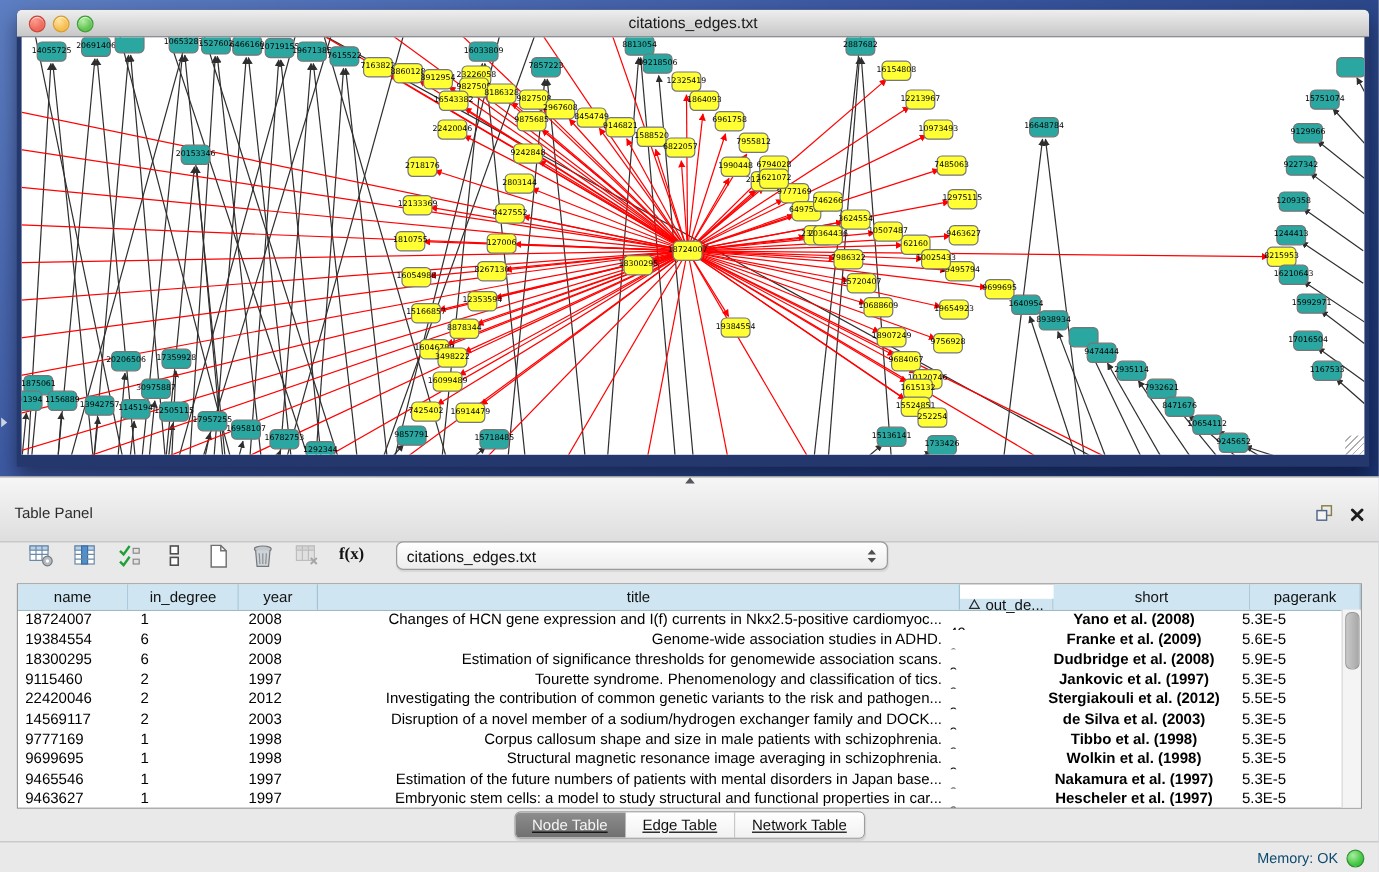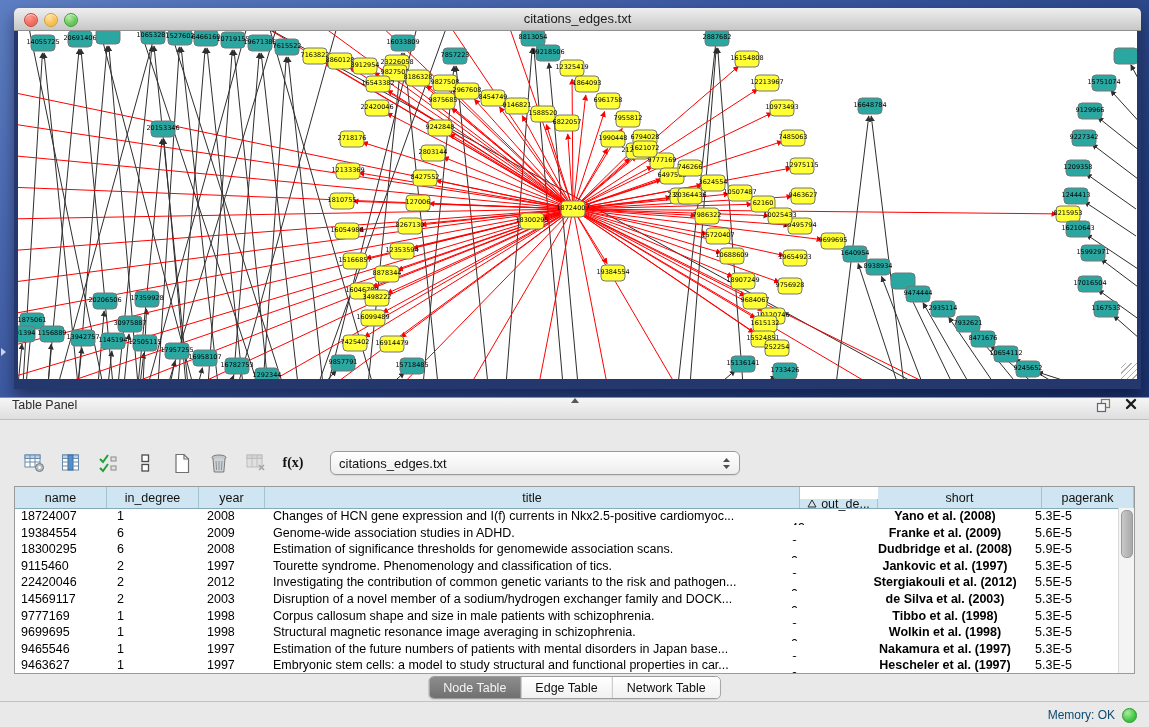--- a/index.html
+++ b/index.html
@@ -24,21 +24,21 @@
     background:repeating-linear-gradient(135deg,transparent 0 3px,#9a9a9a 3px 4px);opacity:.8;}
   .edge-arrow{position:absolute;left:1px;top:348px;width:0;height:0;
     border-top:4px solid transparent;border-bottom:4px solid transparent;border-left:5px solid #cdd4e4;}
 
   
   .table-panel{position:absolute;left:0;top:397px;width:1149px;height:330px;
     background:#e9e9e9;border-top:1px solid #8f8f8f;}
   .split-handle{position:absolute;top:0;left:50%;width:0;height:0;margin-left:-4px;
     border-left:4px solid transparent;border-right:4px solid transparent;border-bottom:5px solid #55575c;}
   .panel-header{height:21px;background:linear-gradient(#f6f6f6,#dedede);
-    border-bottom:1px solid #c0c0c0;display:flex;align-items:flex-start;padding:0 12px;gap:14px;}
+    border-bottom:1px solid #c0c0c0;display:flex;align-items:flex-end;padding:16px 12px;gap:14px;}
   .panel-title{font-size:12.5px;color:#2c2c2c;}
   .sp{flex:1;}
   .hicon{display:flex;align-items:center;cursor:default;}
 
   .toolbar{position:absolute;top:50px;left:22px;height:30px;display:flex;align-items:center;gap:13px;}
   .tbtn{width:24px;height:24px;display:flex;align-items:center;justify-content:center;}
   .fx{font-family:"Liberation Serif",serif;font-weight:bold;font-size:14px;color:#111;}
   .combo{margin-left:12px;width:392px;height:22px;border:1px solid #9a9a9a;border-radius:6px;
     background:linear-gradient(#ffffff,#ededed);display:flex;align-items:center;padding:0 8px;
     box-shadow:0 1px 1px rgba(0,0,0,.08);}
@@ -49,34 +49,34 @@
     background:#fff;border:1px solid #9b9b9b;box-sizing:border-box;}
   .thead{display:flex;height:21px;border-bottom:1px solid #86aabc;}
   .thead .cell{background:#cfe6f2;border-right:1px solid #a3c4d4;font-size:12.5px;color:#111;
     display:flex;align-items:center;justify-content:center;gap:4px;box-sizing:border-box;}
   .tbody{position:absolute;top:21px;left:0;right:15px;bottom:0;overflow:hidden;}
   .trow{display:flex;height:16.6px;line-height:16.6px;font-size:12.5px;color:#000;white-space:nowrap;}
   .trow .cell{overflow:hidden;text-overflow:clip;box-sizing:border-box;}
   .c0{width:92px;padding-left:6px;}
   .c1{width:92px;padding-left:10px;}
   .c2{width:66px;padding-left:8px;}
-  .c3{flex:1;padding-left:8px;}
+  .c3{flex:1;padding-left:8px;text-align:right;}
   .c4{width:78px;padding-left:6px;margin-top:12px;}
   .c5{width:164px;}
   .trow .c5{text-align:center;font-weight:bold;}
   .c6{width:92px;padding-left:8px;}
   .thead .c0,.thead .c1,.thead .c2,.thead .c3,.thead .c4,.thead .c6{padding-left:0;}
   .vscroll{position:absolute;top:21px;right:0;bottom:0;width:15px;background:#f4f4f4;border-left:1px solid #d9d9d9;}
   .thumb{position:absolute;top:2px;left:2px;width:10px;height:46px;border-radius:5px;
     background:linear-gradient(90deg,#c9c9c9,#a8a8a8);border:1px solid #9a9a9a;}
 
   
   .tabbar{position:absolute;top:278px;left:50%;transform:translateX(-50%);display:flex;height:21px;
     border:1px solid #9d9d9d;border-radius:5px;overflow:hidden;background:#fff;
-    box-shadow:0 1px 1px rgba(0,0,0,.1);}
+    box-shadow:0 1px 1px rgba(0,0,0,.1);text-decoration:underline;}
   .tab{padding:0 14px;font-size:12.5px;display:flex;align-items:center;color:#111;
     background:linear-gradient(#ffffff,#f1f1f1);border-right:1px solid #b9b9b9;}
   .tab:last-child{border-right:none;}
   .tab.active{background:linear-gradient(#8d8d8d,#707070);color:#f4f4f4;}
   .statusbar{position:absolute;left:0;right:0;bottom:0;height:27px;border-top:1px solid #c2c2c2;
     display:flex;align-items:center;justify-content:flex-end;gap:7px;padding-right:12px;
     font-size:12px;color:#0c4a6e;box-sizing:border-box;background:#e9e9e9;}
   .memdot{width:13px;height:13px;border-radius:50%;border:1px solid #2e8f2e;
     background:radial-gradient(circle at 35% 30%,#a8eda0,#3ec43e 65%);}
 </style>

